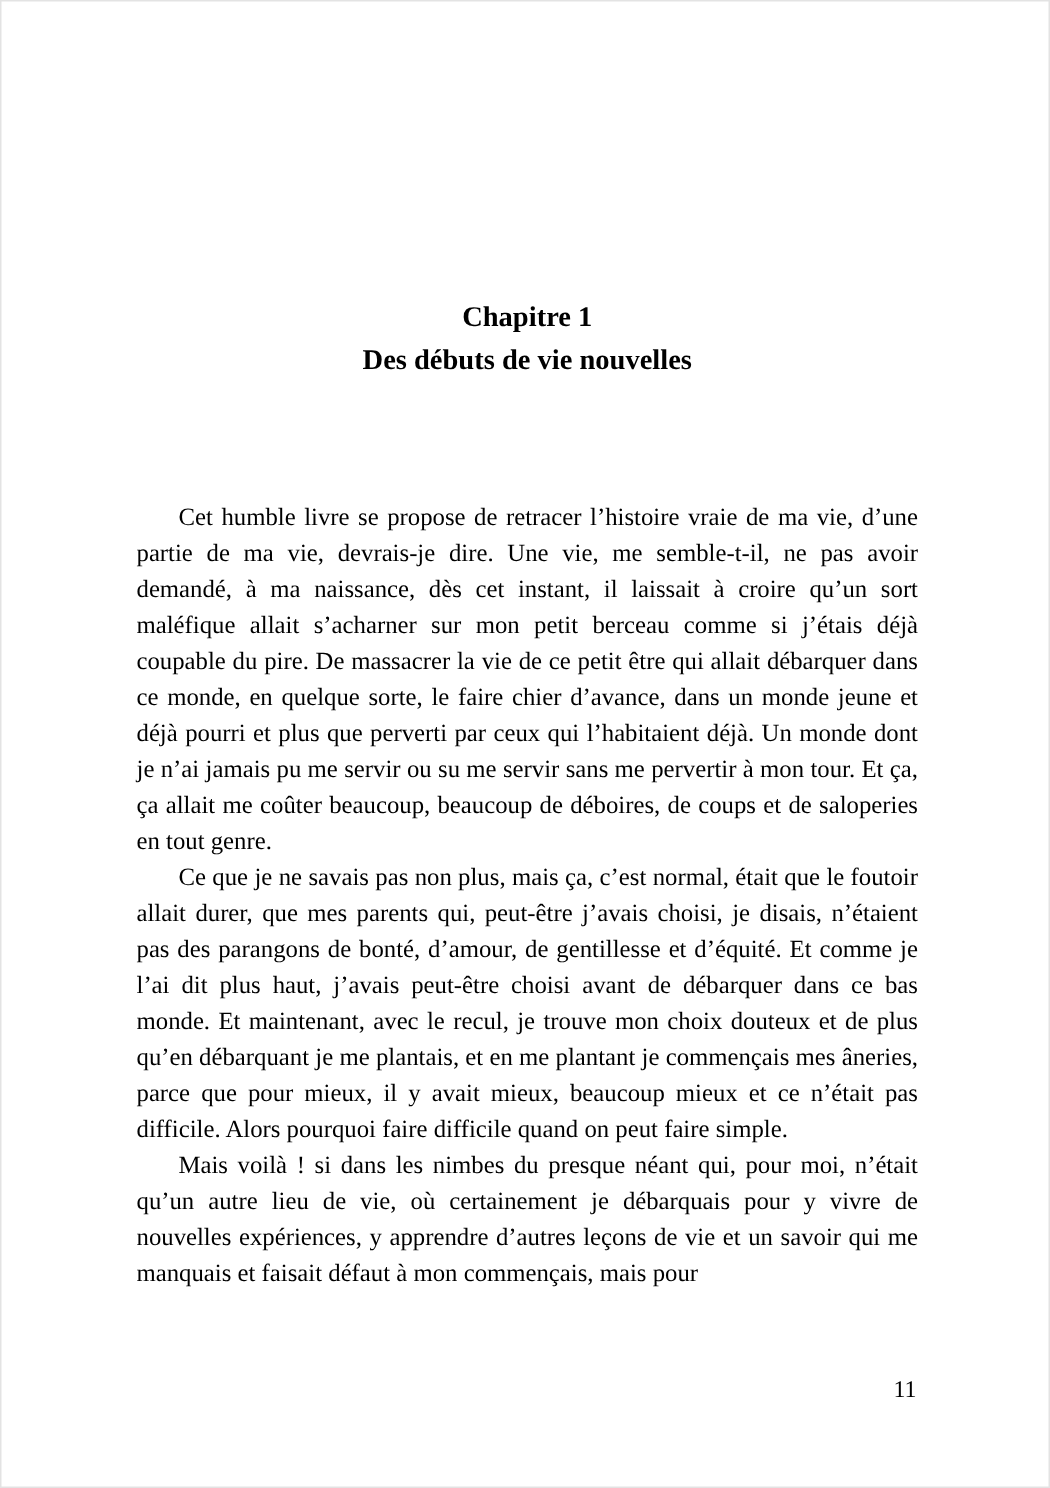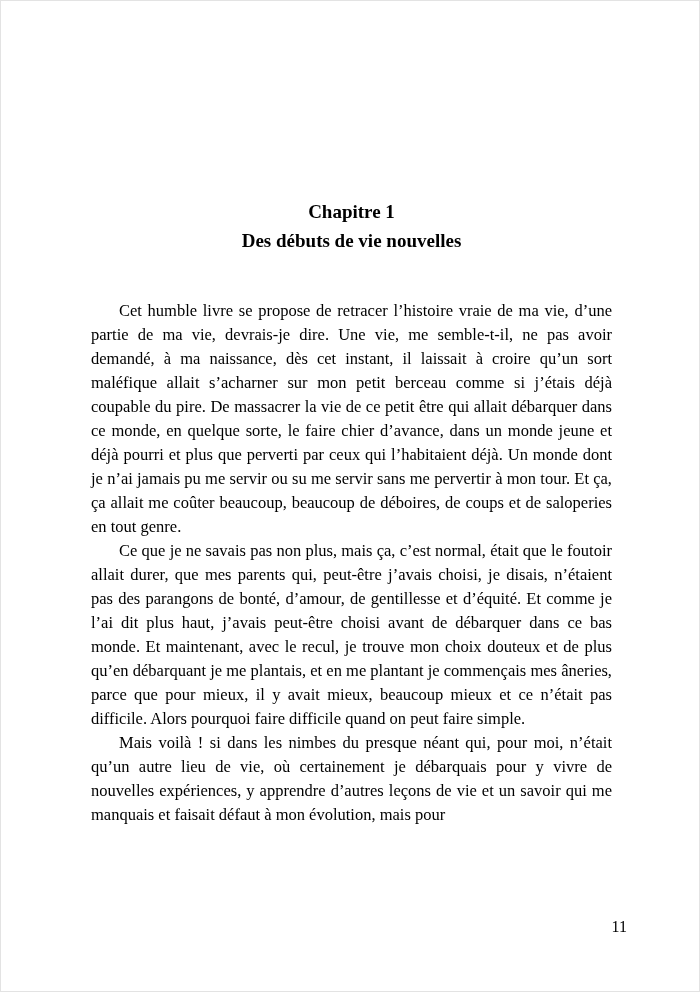--- a/index.html
+++ b/index.html
@@ -21,46 +21,46 @@
     width: 521px;
     top: 196px;
   }
   .chapter-heading {
     text-align: center;
     font-weight: bold;
     font-size: 19px;
     line-height: 29px;
   }
   .body-text {
-    margin-top: 44px;
+    margin-top: 78px;
     font-size: 16.5px;
     line-height: 24px;
     text-align: justify;
   }
   .body-text p {
     margin: 0;
     text-indent: 28px;
   }
   .page-number {
     position: absolute;
-    right: 72px;
+    right: 88px;
     top: 916px;
     font-size: 16px;
     line-height: 20px;
   }
 </style>
 </head>
 <body>
 
 <div class="page">
   <div class="content">
     <div class="chapter-heading">
       <div>Chapitre 1</div>
       <div>Des débuts de vie nouvelles</div>
     </div>
     <div class="body-text">
       <p>Cet humble livre se propose de retracer l’histoire vraie de ma vie, d’une partie de ma vie, devrais-je dire. Une vie, me semble-t-il, ne pas avoir demandé, à ma naissance, dès cet instant, il laissait à croire qu’un sort maléfique allait s’acharner sur mon petit berceau comme si j’étais déjà coupable du pire. De massacrer la vie de ce petit être qui allait débarquer dans ce monde, en quelque sorte, le faire chier d’avance, dans un monde jeune et déjà pourri et plus que perverti par ceux qui l’habitaient déjà. Un monde dont je n’ai jamais pu me servir ou su me servir sans me pervertir à mon tour. Et ça, ça allait me coûter beaucoup, beaucoup de déboires, de coups et de saloperies en tout genre.</p>
       <p>Ce que je ne savais pas non plus, mais ça, c’est normal, était que le foutoir allait durer, que mes parents qui, peut-être j’avais choisi, je disais, n’étaient pas des parangons de bonté, d’amour, de gentillesse et d’équité. Et comme je l’ai dit plus haut, j’avais peut-être choisi avant de débarquer dans ce bas monde. Et maintenant, avec le recul, je trouve mon choix douteux et de plus qu’en débarquant je me plantais, et en me plantant je commençais mes âneries, parce que pour mieux, il y avait mieux, beaucoup mieux et ce n’était pas difficile. Alors pourquoi faire difficile quand on peut faire simple.</p>
-      <p>Mais voilà ! si dans les nimbes du presque néant qui, pour moi, n’était qu’un autre lieu de vie, où certainement je débarquais pour y vivre de nouvelles expériences, y apprendre d’autres leçons de vie et un savoir qui me manquais et faisait défaut à mon évolution, mais pour</p>
+      <p>Mais voilà ! si dans les nimbes du presque néant qui, pour moi, n’était qu’un autre lieu de vie, où certainement je débarquais pour y vivre de nouvelles expériences, y apprendre d’autres leçons de vie et un savoir qui me manquais et faisait défaut à mon commençais, mais pour</p>
     </div>
   </div>
   <div class="page-number">11</div>
 </div>
 
 </body></html>

